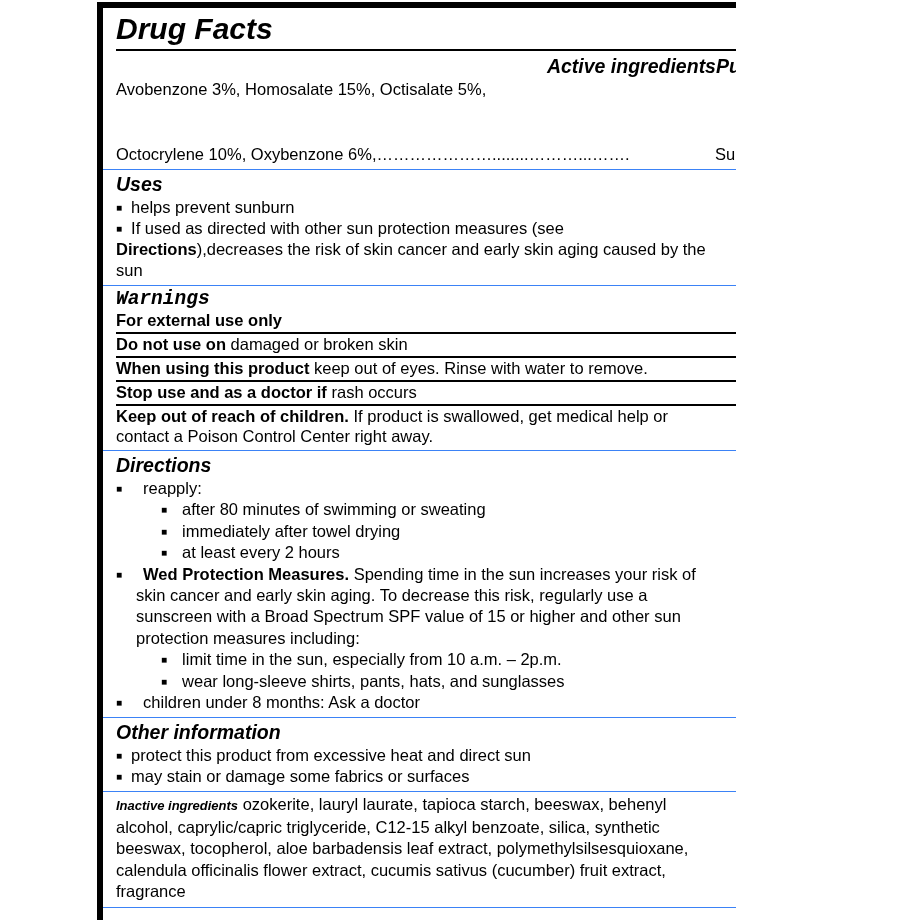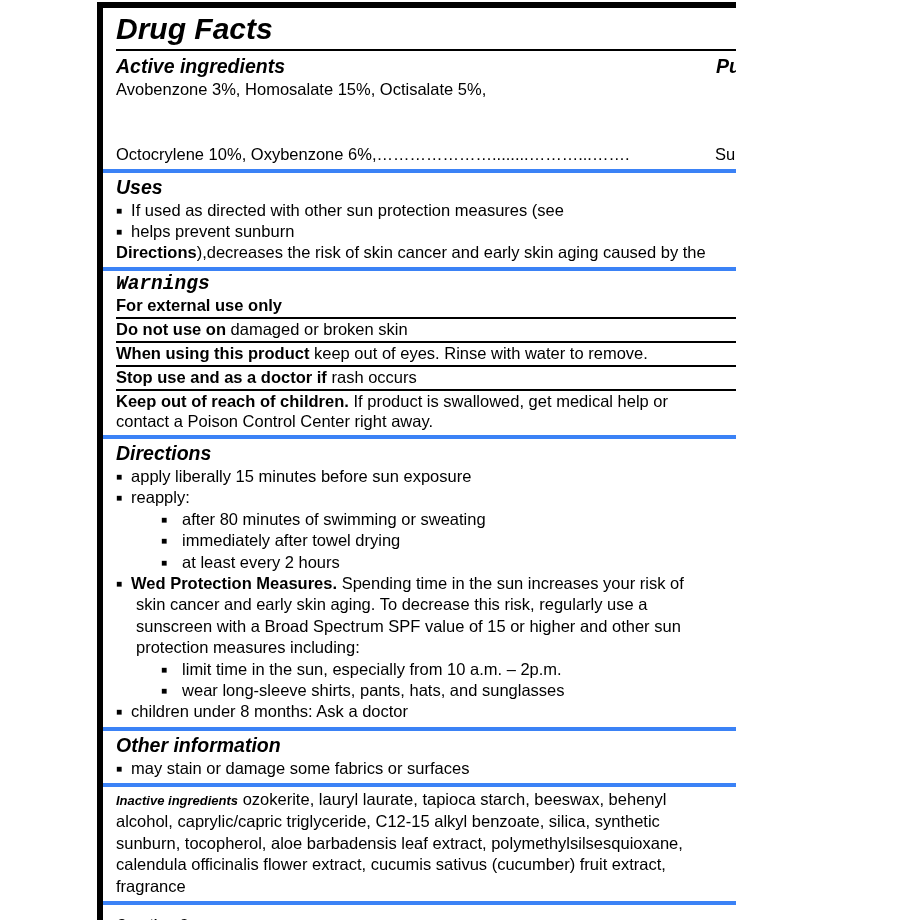--- a/index.html
+++ b/index.html
@@ -8,39 +8,39 @@
     position:relative; width:736px; height:920px; overflow:hidden;
     background:#ffffff; color:#000;
     font-family:"Liberation Sans", sans-serif;
     font-size:16.5px; line-height:21px;
   }
   .label {
     position:absolute; left:97px; top:2px; width:715px; height:918px;
     border:6px solid #000; border-bottom:0; background:#fff;
   }
   .sec { padding:2px 12px 4px 13px; }
-  .bt  { border-top:4px solid #3b82f6; }
+  .bt  { border-top:1px solid #3b82f6; }
 
   .title { font-size:30px; line-height:34px; font-weight:bold; font-style:italic; padding-top:2px; }
   .title-rule { height:2px; background:#000; margin:3px 12px 3px 0; }
 
   .hd    { font-size:19.5px; line-height:25px; font-weight:bold; font-style:italic; }
   .hd-in { font-size:13px; font-weight:bold; font-style:italic; }
   .b     { font-weight:bold; }
 
-  .ai-head { display:flex; justify-content:space-between; align-items:baseline; }
+  .ai-head { display:flex; justify-content:flex-end; align-items:baseline; }
   .line, .dline, .wrow, .wlast, .iline, .oline { white-space:nowrap; }
   .leader-row { display:flex; align-items:baseline;margin-top:44px; }
   .dots { flex:1 1 auto; overflow:hidden; white-space:nowrap; }
 
   .bu  { font-size:10px; margin-right:9px; vertical-align:2px; display:inline-block; }
   .bu2 { margin-right:15px; }
   .l2  { margin-left:45px; }
   .ind { margin-left:20px; }
-  .g2  { }
+  .g2  { margin-left:12px; }
 
   .sec-warnings .hd { line-height:22px;font-family:Liberation Mono, monospace; }
   .wrow  { border-bottom:2px solid #000; line-height:19px; padding:1px 0 2px; margin-right:-9px; }
   .wlast { line-height:20px; padding-top:0; }
 
   .dline { line-height:21.4px; }
   .oline { line-height:21px; }
   .iline { line-height:21.5px; }
   .sec-questions { padding-top:5px; }
   .q-row { line-height:24px; }
@@ -61,60 +61,61 @@
       <div class="line">Avobenzone 3%, Homosalate 15%, Octisalate 5%,</div>
       <div class="leader-row">
           <span>Octocrylene 10%, Oxybenzone 6%,</span>
           <span class="dots">…………………........………...…….</span>
           <span>Sunscreen</span>
         </div>
     </section>
 
     <section class="sec bt">
       <div class="hd">Uses</div>
+      <div class="line"><span class="bu">■</span><span>helps prevent sunburn</span></div>
       <div class="line"><span class="bu">■</span><span>If used as directed with other sun protection measures (see</span></div>
-      <div class="line"><span class="bu">■</span><span>helps prevent sunburn</span></div>
       <div class="line"><span class="b">Directions</span><span>),decreases the risk of skin cancer and early skin aging caused by the</span></div>
+      <div class="line">sun</div>
     </section>
 
     <section class="sec bt sec-warnings">
       <div class="hd">Warnings</div>
       <div class="wrow"><span class="b">For external use only</span><span></span></div>
       <div class="wrow"><span class="b">Do not use on</span><span> damaged or broken skin</span></div>
       <div class="wrow"><span class="b">When using this product</span><span> keep out of eyes. Rinse with water to remove.</span></div>
       <div class="wrow"><span class="b">Stop use and as a doctor if</span><span> rash occurs</span></div>
       <div class="wlast"><span class="b">Keep out of reach of children.</span><span> If product is swallowed, get medical help or</span></div>
       <div class="wlast">contact a Poison Control Center right away.</div>
     </section>
 
     <section class="sec bt">
       <div class="hd">Directions</div>
-      <div class="dline"><span class="bu">■</span><span>apply liberally 15 minutes before sun exposure</span></div>
       <div class="dline"><span class="bu">■</span><span class="g2">reapply:</span></div>
       <div class="dline l2"><span class="bu bu2">■</span><span>after 80 minutes of swimming or sweating</span></div>
       <div class="dline l2"><span class="bu bu2">■</span><span>immediately after towel drying</span></div>
       <div class="dline l2"><span class="bu bu2">■</span><span>at least every 2 hours</span></div>
       <div class="dline"><span class="bu">■</span><span class="b g2">Wed Protection Measures.</span><span> Spending time in the sun increases your risk of</span></div>
       <div class="dline ind">skin cancer and early skin aging. To decrease this risk, regularly use a</div>
       <div class="dline ind">sunscreen with a Broad Spectrum SPF value of 15 or higher and other sun</div>
       <div class="dline ind">protection measures including:</div>
       <div class="dline l2"><span class="bu bu2">■</span><span>limit time in the sun, especially from 10 a.m. – 2p.m.</span></div>
       <div class="dline l2"><span class="bu bu2">■</span><span>wear long-sleeve shirts, pants, hats, and sunglasses</span></div>
       <div class="dline"><span class="bu">■</span><span class="g2">children under 8 months: Ask a doctor</span></div>
     </section>
 
     <section class="sec bt">
       <div class="hd">Other information</div>
+      <div class="oline"><span class="bu">■</span><span>protect this product from excessive heat and direct sun</span></div>
       <div class="oline"><span class="bu">■</span><span>may stain or damage some fabrics or surfaces</span></div>
     </section>
 
     <section class="sec bt">
       <div class="iline"><span class="hd-in">Inactive ingredients</span><span> ozokerite, lauryl laurate, tapioca starch, beeswax, behenyl</span></div>
       <div class="iline">alcohol, caprylic/capric triglyceride, C12-15 alkyl benzoate, silica, synthetic</div>
-      <div class="iline">sunburn, tocopherol, aloe barbadensis leaf extract, polymethylsilsesquioxane,</div>
+      <div class="iline">beeswax, tocopherol, aloe barbadensis leaf extract, polymethylsilsesquioxane,</div>
       <div class="iline">calendula officinalis flower extract, cucumis sativus (cucumber) fruit extract,</div>
       <div class="iline">fragrance</div>
     </section>
 
     <section class="sec bt sec-questions">
       <div class="q-row"><span class="hd-in">Questions?</span>
         </div>
     </section>
 
   </div>

